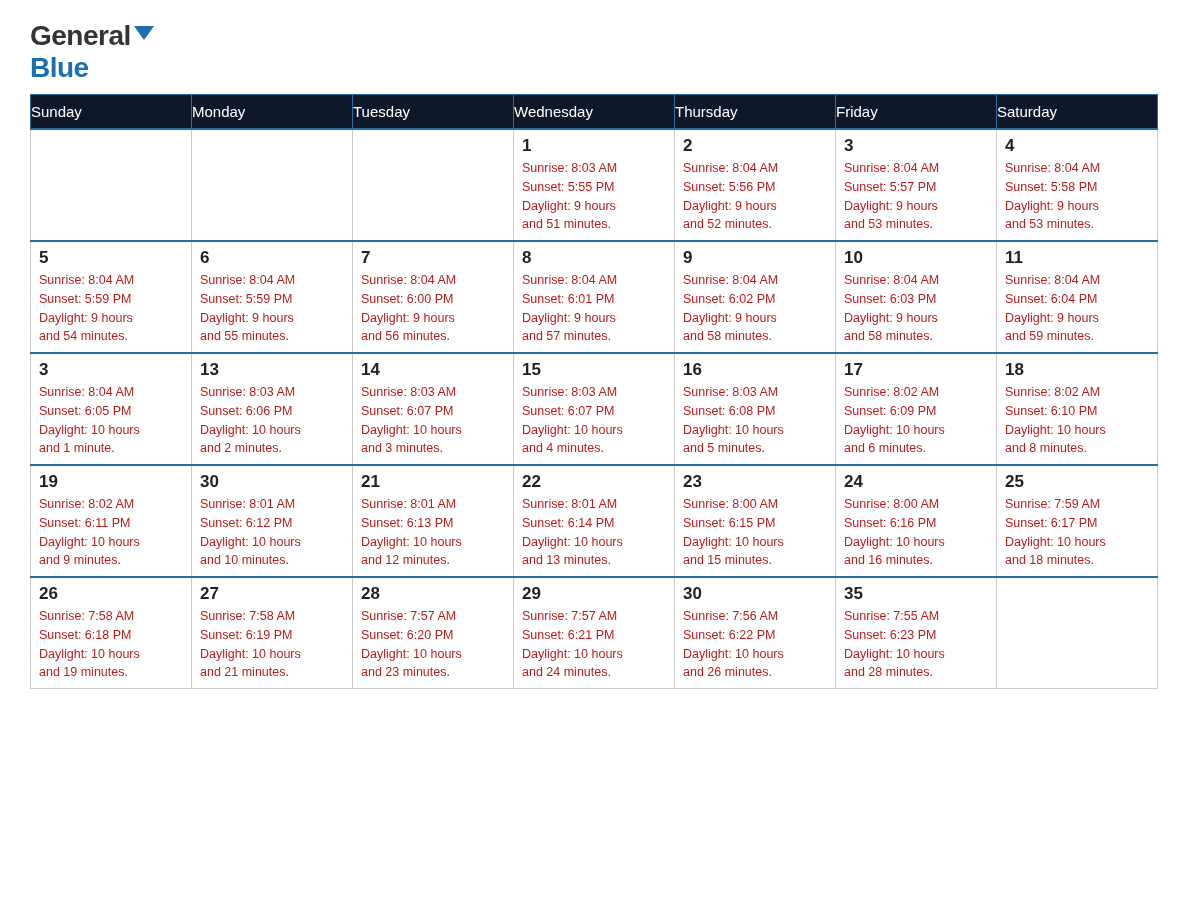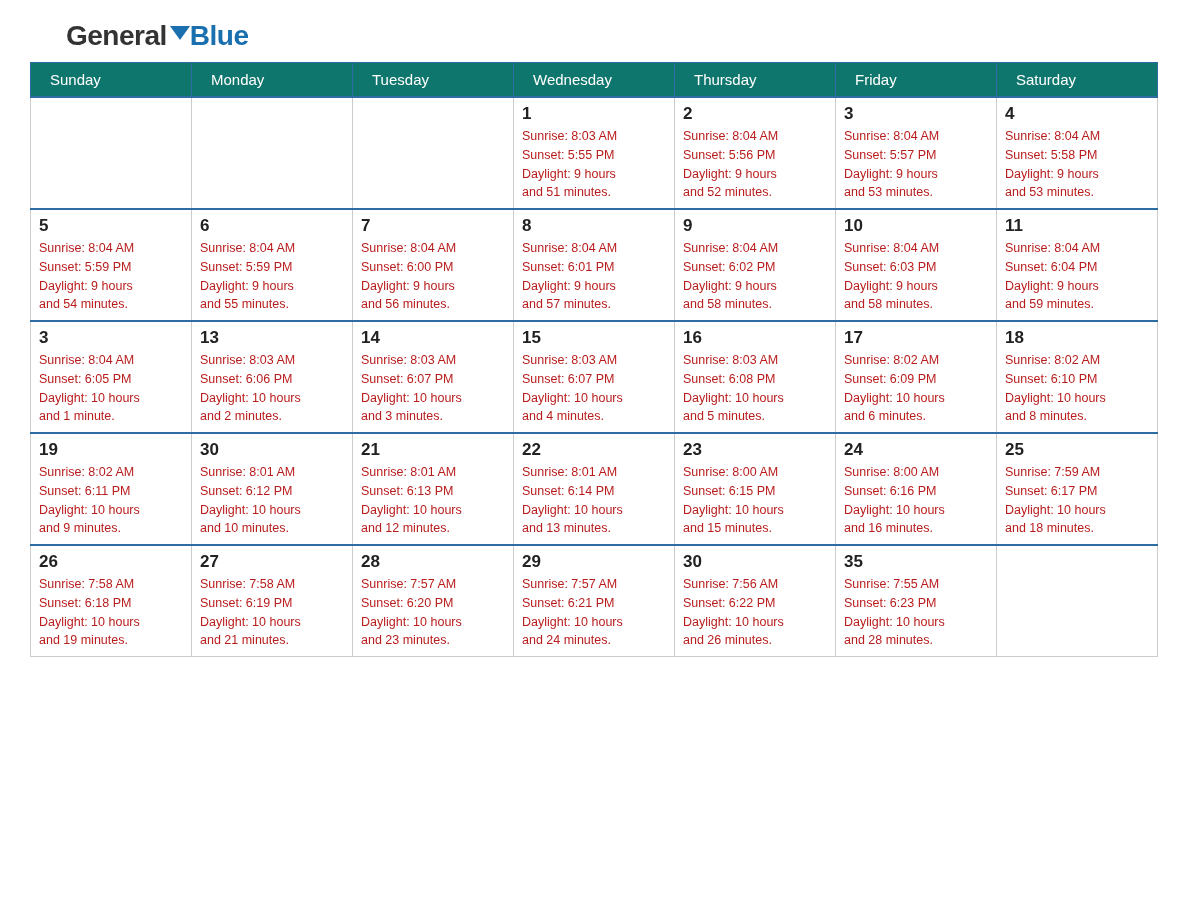--- a/index.html
+++ b/index.html
@@ -11,23 +11,22 @@
       padding: 20px 30px;
     }
     .header-area {
       display: flex;
       justify-content: space-between;
       align-items: flex-start;
       margin-bottom: 10px;
     }
     .logo {
       display: flex;
-      flex-direction: row;
+      flex-direction: column;
       align-items: flex-start;
-      margin-left: 36px;
     }
     .logo-general {
       font-size: 28px;
       font-weight: bold;
       color: #333;
       letter-spacing: -0.5px;
     }
     .logo-blue {
       font-size: 28px;
       font-weight: bold;
@@ -63,25 +62,25 @@
       font-size: 22px;
       color: #555;
       margin-top: 4px;
     }
     .calendar-table {
       width: 100%;
       border-collapse: collapse;
       margin-top: 10px;
     }
     .calendar-table th {
-      background-color: #0f766e;
+      background-color: #0f172a;
       color: #fff;
       font-size: 15px;
       font-weight: normal;
-      padding: 8px 19px;
+      padding: 8px 0;
       text-align: left;
       border: 1px solid #2e6da4;
     }
     .calendar-table td {
       border: 1px solid #ccc;
       vertical-align: top;
       padding: 6px 8px;
       width: 14.28%;
       min-height: 100px;
       font-size: 13px;

